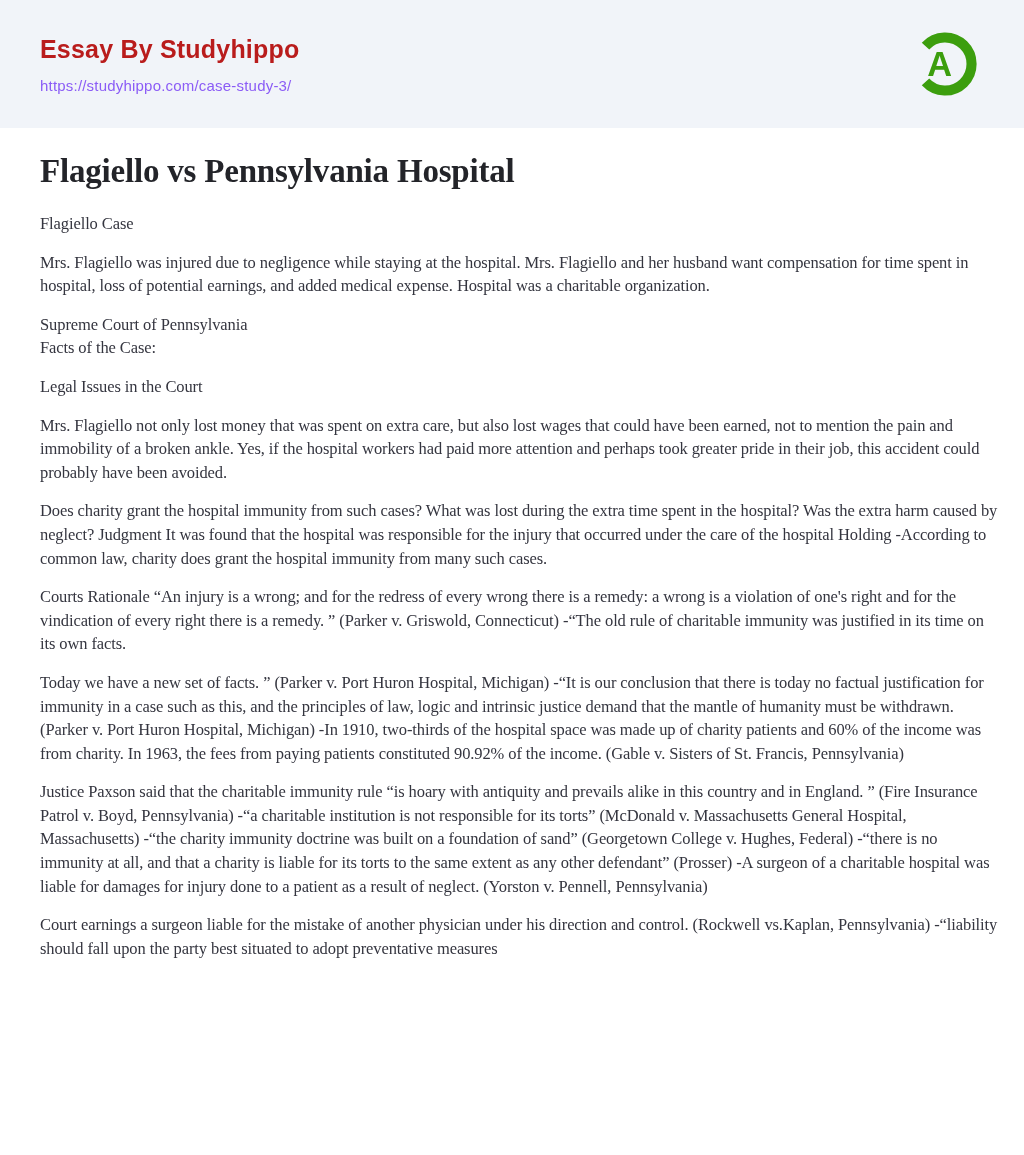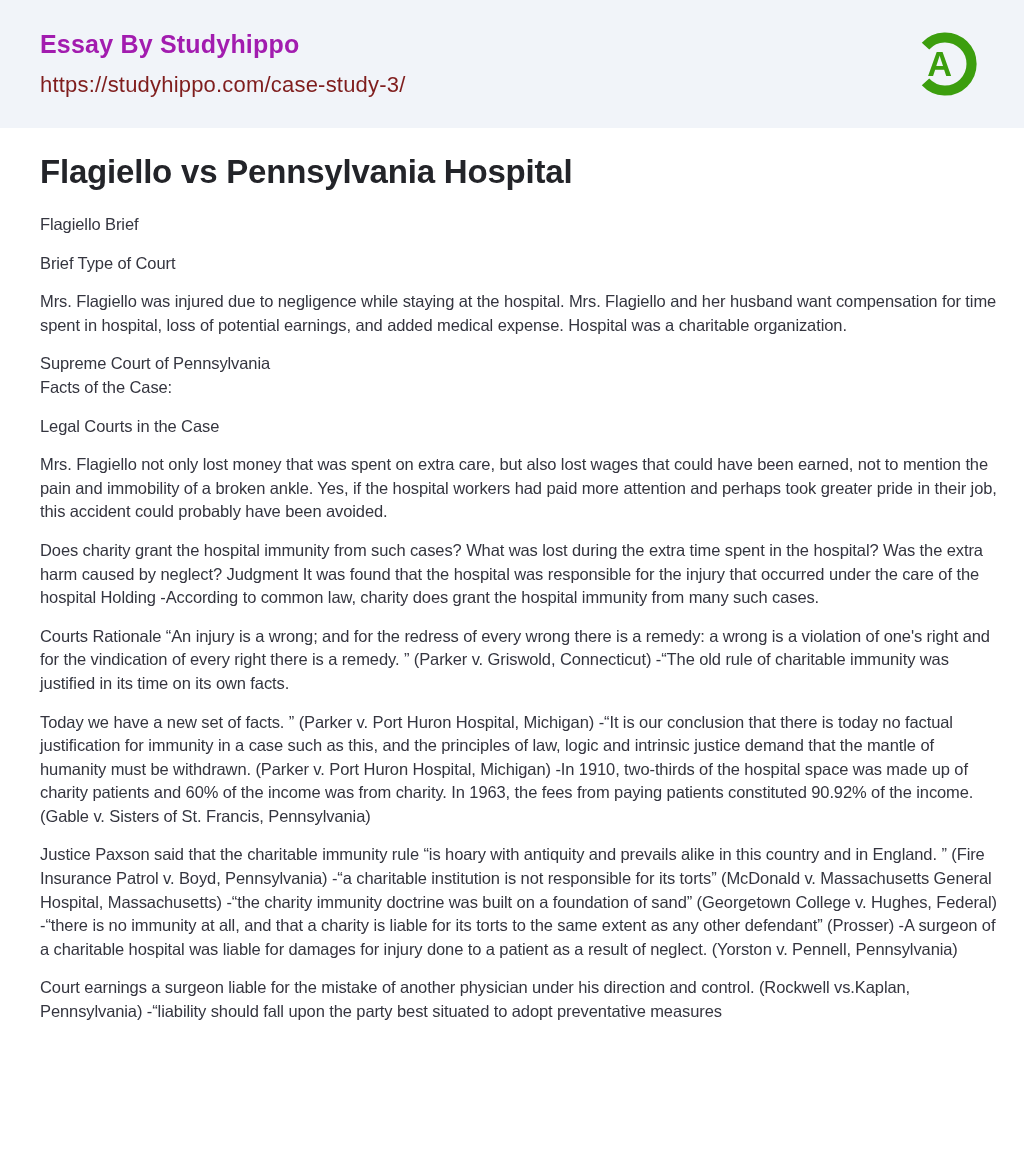--- a/index.html
+++ b/index.html
@@ -14,36 +14,37 @@
     width: 1024px;
     height: 128px;
     background: #f1f4f9;
     display: flex;
     align-items: center;
     justify-content: space-between;
     padding: 0 40px;
   }
   .header-text { display: flex; flex-direction: column; justify-content: center; }
   .site-title {
-    color: #a21caf;
+    color: #b91c1c;
     font-size: 25px;
     font-weight: 700;
     letter-spacing: 0.2px;
     margin-bottom: 13px;
   }
   .source-url {
-    color: #7f1d1d;
-    font-size: 22px;
+    color: #8b5cf6;
+    font-size: 15px;
     text-decoration: none;
     letter-spacing: 0.2px;
   }
   .logo-wrap { width: 78px; height: 78px; flex: 0 0 auto; }
 
   .content {
     padding: 0 21px 40px 40px;
+    font-family: Liberation Serif, serif;
   }
   .page-title {
     margin-top: 25px;
     margin-bottom: 22px;
     font-size: 33px;
     font-weight: 700;
     color: #232429;
     letter-spacing: -0.2px;
   }
   .content p {
@@ -66,25 +67,24 @@
   <div class="logo-wrap">
     <svg width="78" height="78" viewBox="0 0 100 100">
       <path d="M 25 27 A 34 34 0 1 1 25 73" fill="none" stroke="#3c9e0e" stroke-width="13" stroke-linecap="butt"></path>
       <text x="43" y="65" font-size="44" font-weight="bold" fill="#3c9e0e" font-family="Liberation Sans, sans-serif" text-anchor="middle">A</text>
     </svg>
   </div>
 </header>
 
 <main class="content">
   <h1 class="page-title">Flagiello vs Pennsylvania Hospital</h1>
-  <p>Flagiello Brief</p>
-  <p>Brief Type of Court</p>
+  <p>Flagiello Case</p>
   <p>Mrs. Flagiello was injured due to negligence while staying at the hospital. Mrs. Flagiello and her husband want compensation for time spent in hospital, loss of potential earnings, and added medical expense. Hospital was a charitable organization.</p>
   <p>Supreme Court of Pennsylvania
 Facts of the Case:</p>
-  <p>Legal Courts in the Case</p>
+  <p>Legal Issues in the Court</p>
   <p>Mrs. Flagiello not only lost money that was spent on extra care, but also lost wages that could have been earned, not to mention the pain and immobility of a broken ankle. Yes, if the hospital workers had paid more attention and perhaps took greater pride in their job, this accident could probably have been avoided.</p>
   <p>Does charity grant the hospital immunity from such cases? What was lost during the extra time spent in the hospital? Was the extra harm caused by neglect? Judgment It was found that the hospital was responsible for the injury that occurred under the care of the hospital Holding -According to common law, charity does grant the hospital immunity from many such cases.</p>
   <p>Courts Rationale “An injury is a wrong; and for the redress of every wrong there is a remedy: a wrong is a violation of one's right and for the vindication of every right there is a remedy. ” (Parker v. Griswold, Connecticut) -“The old rule of charitable immunity was justified in its time on its own facts.</p>
   <p>Today we have a new set of facts. ” (Parker v. Port Huron Hospital, Michigan) -“It is our conclusion that there is today no factual justification for immunity in a case such as this, and the principles of law, logic and intrinsic justice demand that the mantle of humanity must be withdrawn. (Parker v. Port Huron Hospital, Michigan) -In 1910, two-thirds of the hospital space was made up of charity patients and 60% of the income was from charity. In 1963, the fees from paying patients constituted 90.92% of the income. (Gable v. Sisters of St. Francis, Pennsylvania)</p>
   <p>Justice Paxson said that the charitable immunity rule “is hoary with antiquity and prevails alike in this country and in England. ” (Fire Insurance Patrol v. Boyd, Pennsylvania) -“a charitable institution is not responsible for its torts” (McDonald v. Massachusetts General Hospital, Massachusetts) -“the charity immunity doctrine was built on a foundation of sand” (Georgetown College v. Hughes, Federal) -“there is no immunity at all, and that a charity is liable for its torts to the same extent as any other defendant” (Prosser) -A surgeon of a charitable hospital was liable for damages for injury done to a patient as a result of neglect. (Yorston v. Pennell, Pennsylvania)</p>
   <p>Court earnings a surgeon liable for the mistake of another physician under his direction and control. (Rockwell vs.Kaplan, Pennsylvania) -“liability should fall upon the party best situated to adopt preventative measures</p>
 </main>
 
 </body></html>

